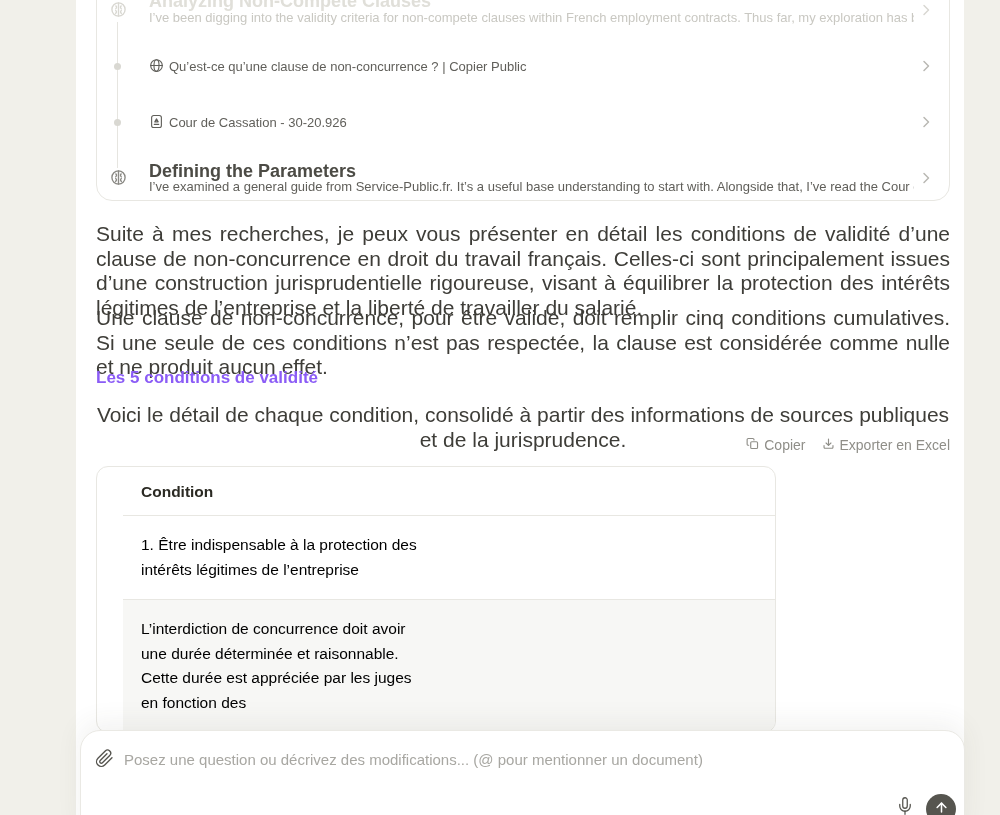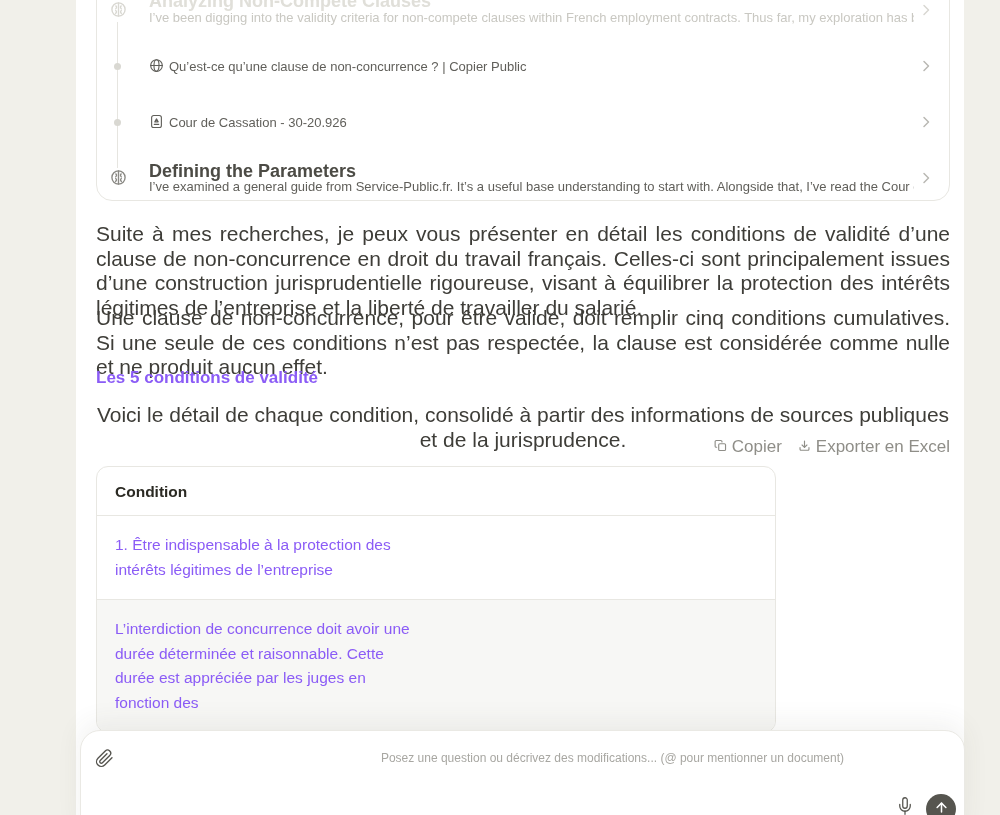--- a/index.html
+++ b/index.html
@@ -39,47 +39,46 @@
   }
   .p1 { top:222px; }
   .p2 { top:306px; }
   .sec-heading { position:absolute; left:96px; top:368px; font-size:17px; font-weight:bold; color:#8b5cf6; }
   .p3 { top:403px; text-align:center; }
 
   .table-toolbar {
     position:absolute; top:437px; right:50px; display:flex; gap:16px; align-items:center;
     font-size:12.5px; color:#8f8e88; z-index:1;
   }
-  .tb-btn { display:flex; align-items:center; gap:5px; cursor:pointer; background:none; border:none; color:#8f8e88; font-size:17px; font-family:"Liberation Sans", sans-serif; }
+  .tb-btn { display:flex; align-items:center; gap:5px; cursor:pointer; background:none; border:none; color:#8f8e88; font-size:14px; font-family:"Liberation Sans", sans-serif; }
 
   
   .cond-table {
     position:absolute; left:96px; top:466px; width:680px;
     background:#fff; border:1px solid #e8e7e2; border-radius:12px; overflow:hidden;
-    font-size:15.5px; z-index:1;
+    font-size:15.5px; z-index:1;padding-left:26px;
   }
   .t-header { display:grid; grid-template-columns:1fr 1fr; border-bottom:1px solid #e8e7e2; }
   .t-header .t-cell { padding:15px 18px 14px; font-weight:bold; color:#2b2a23; line-height:19px; }
   .t-row { display:grid; grid-template-columns:1fr 1fr; }
   .t-row + .t-row { border-top:1px solid #e8e7e2; }
   .t-row.alt { background:#f7f7f5; }
-  .t-row .t-cell { padding:17px 18px; line-height:24.5px; color:#8b5cf6; }
+  .t-row .t-cell { padding:17px 18px; line-height:24.5px; color:#000000; }
 
   
   .composer {
     position:absolute; left:80px; top:730px; width:885px; height:112px;
     background:#fff; border:1px solid #eae9e4; border-radius:20px;
     box-shadow:0 -8px 26px rgba(70,68,58,0.07); z-index:3;
   }
   .clip { position:absolute; left:14px; top:18px; color:#55544e; }
   .composer-input {
     position:absolute; left:43px; top:20px; width:720px;
-    font-size:12px; color:#8b5cf6; border:none; outline:none; background:transparent;
+    font-size:15px; color:#8b5cf6; border:none; outline:none; background:transparent;
     font-family:"Liberation Sans", sans-serif;
-    text-align:right;
   }
   .composer-input::placeholder { color:#a8a7a2; opacity:1; }
   .mic-btn { position:absolute; left:815px; top:66px; background:none; border:none; color:#55544e; cursor:pointer; }
   .send-btn {
     position:absolute; left:845px; top:63px; width:30px; height:30px; border-radius:50%;
     background:#56554f; border:none; display:flex; align-items:center; justify-content:center;
     color:#fff; cursor:pointer;
   }
 </style>
 </head>

